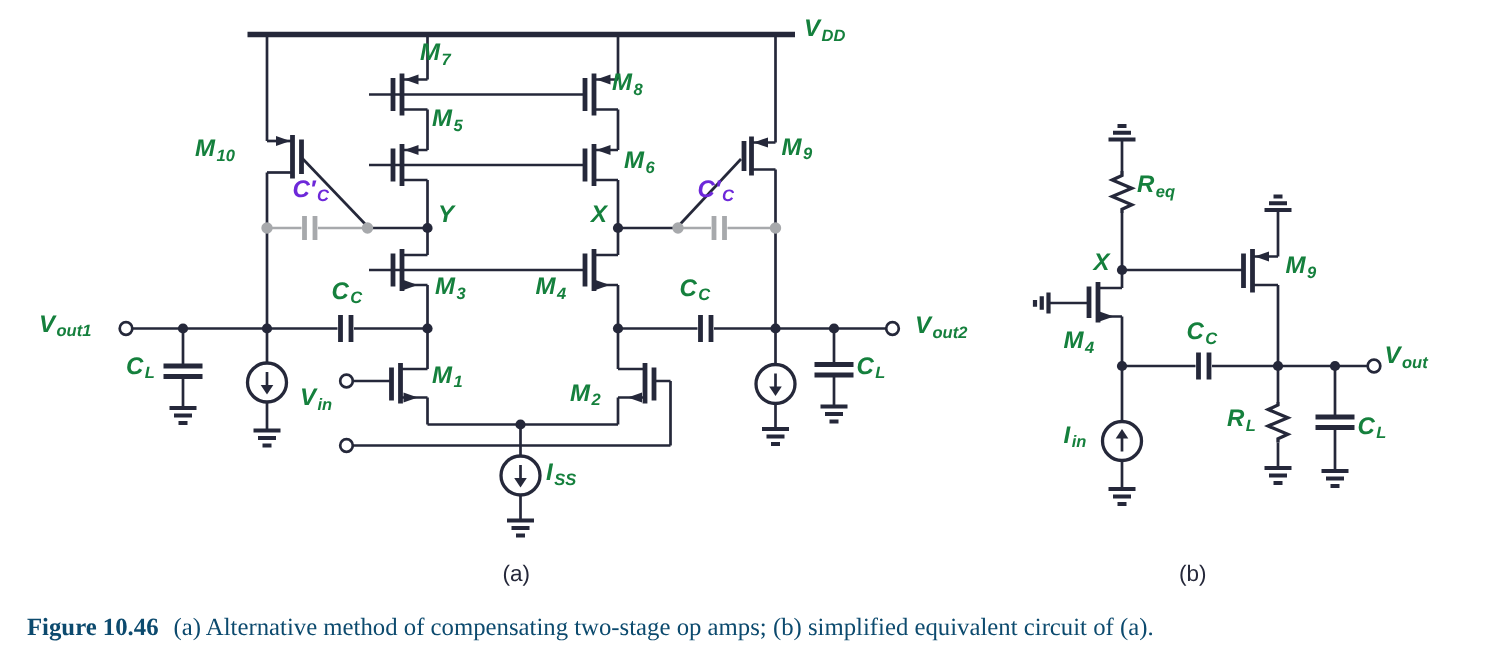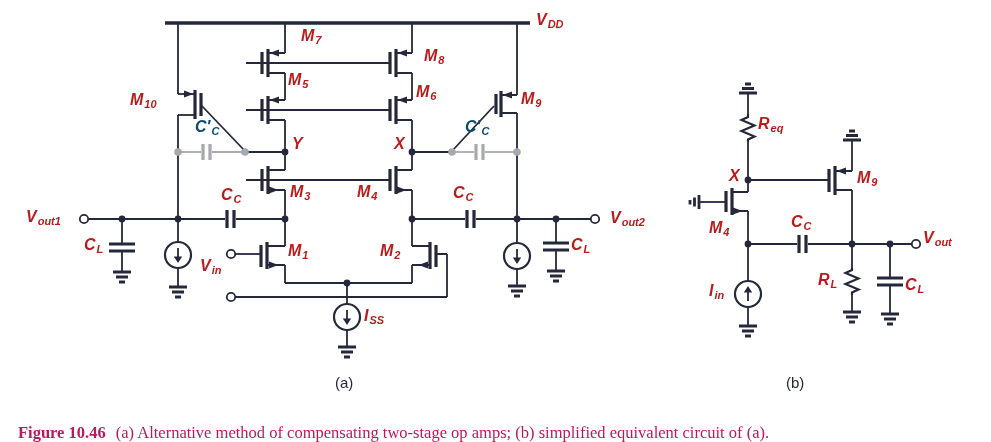--- a/index.html
+++ b/index.html
@@ -10,27 +10,27 @@
   .bar {stroke:#25283a;stroke-width:3.2;fill:none;stroke-linecap:butt;}
   .rail{stroke-width:3.6;}
   .gw  {stroke:#a7a9ac;stroke-width:1.8;fill:none;}
   .gbar{stroke:#a7a9ac;stroke-width:3.2;fill:none;}
   .gnd {stroke:#25283a;stroke-width:2.8;fill:none;}
   .src {stroke:#25283a;stroke-width:2.2;fill:none;}
   .arr {fill:#25283a;stroke:none;}
   .dot {fill:#25283a;stroke:none;}
   .gdot{fill:#a7a9ac;stroke:none;}
   .term{fill:#ffffff;stroke:#25283a;stroke-width:1.8;}
-  .lbl{position:absolute;font:italic 700 16px "Liberation Sans",sans-serif;color:#b91c1c;
+  .lbl{position:absolute;font:italic 700 16px "Liberation Sans",sans-serif;color:#15803d;
        line-height:1;white-space:nowrap;}
   .lbl .ls{font-size:11px;vertical-align:-3px;margin-left:1px;}
-  .gray{color:#0c4a6e;}
+  .gray{color:#6d28d9;}
   .tag{position:absolute;font:400 15px "Liberation Sans",sans-serif;color:#25283a;line-height:1;}
-  .caption{position:absolute;left:18px;top:423px;width:960px;
-           font:400 16.5px "Liberation Serif",serif;color:#be185d;}
+  .caption{position:absolute;left:18px;top:408px;width:960px;
+           font:400 16.5px "Liberation Serif",serif;color:#0c4a6e;}
   .caption .cap-label{font-weight:700;margin-right:10px;}
 </style>
 </head>
 <body>
 
 <div id="stage">
 
 <svg width="991" height="400" viewBox="0 0 991 400">
 
   <g>
@@ -309,35 +309,35 @@
   <g>
     <path class="w" d="M890,244 V277"></path>
     <path class="bar" d="M877,278 H903 M877,285 H903"></path>
     <path class="w" d="M890,286 V314"></path>
     <path class="gnd" d="M881,314 H899 M884,319 H896 M887,324 H893"></path>
   </g>
 </svg>
 
 <div class="lbl" style="left:536px;top:12px"><span>V</span><span class="ls">DD</span></div>
 <div class="lbl" style="left:130px;top:92px"><span>M</span><span class="ls">10</span></div>
-<div class="lbl" style="left:301px;top:28px"><span>M</span><span class="ls">7</span></div>
+<div class="lbl" style="left:280px;top:28px"><span>M</span><span class="ls">7</span></div>
 <div class="lbl" style="left:288px;top:72px"><span>M</span><span class="ls">5</span></div>
-<div class="lbl" style="left:424px;top:48px"><span>M</span><span class="ls">8</span></div>
-<div class="lbl" style="left:416px;top:84px"><span>M</span><span class="ls">6</span></div>
+<div class="lbl" style="left:408px;top:48px"><span>M</span><span class="ls">8</span></div>
+<div class="lbl" style="left:416px;top:100px"><span>M</span><span class="ls">6</span></div>
 <div class="lbl" style="left:521px;top:91px"><span>M</span><span class="ls">9</span></div>
 <div class="lbl gray" style="left:195px;top:119px"><span>C′</span><span class="ls">C</span></div>
 <div class="lbl gray" style="left:465px;top:119px"><span>C′</span><span class="ls">C</span></div>
 <div class="lbl" style="left:292px;top:136px"><span>Y</span></div>
 <div class="lbl" style="left:394px;top:136px"><span>X</span></div>
 <div class="lbl" style="left:221px;top:187px"><span>C</span><span class="ls">C</span></div>
 <div class="lbl" style="left:453px;top:185px"><span>C</span><span class="ls">C</span></div>
 <div class="lbl" style="left:290px;top:184px"><span>M</span><span class="ls">3</span></div>
 <div class="lbl" style="left:357px;top:184px"><span>M</span><span class="ls">4</span></div>
 <div class="lbl" style="left:288px;top:243px"><span>M</span><span class="ls">1</span></div>
-<div class="lbl" style="left:380px;top:243px"><span>M</span><span class="ls">2</span></div>
+<div class="lbl" style="left:380px;top:255px"><span>M</span><span class="ls">2</span></div>
 <div class="lbl" style="left:26px;top:209px"><span>V</span><span class="ls">out1</span></div>
 <div class="lbl" style="left:610px;top:210px"><span>V</span><span class="ls">out2</span></div>
 <div class="lbl" style="left:84px;top:237px"><span>C</span><span class="ls">L</span></div>
 <div class="lbl" style="left:571px;top:237px"><span>C</span><span class="ls">L</span></div>
 <div class="lbl" style="left:200px;top:258px"><span>V</span><span class="ls">in</span></div>
 <div class="lbl" style="left:364px;top:308px"><span>I</span><span class="ls">SS</span></div>
 <div class="tag" style="left:335px;top:375px">(a)</div>
 
 <div class="lbl" style="left:758px;top:116px"><span>R</span><span class="ls">eq</span></div>
 <div class="lbl" style="left:729px;top:168px"><span>X</span></div>

